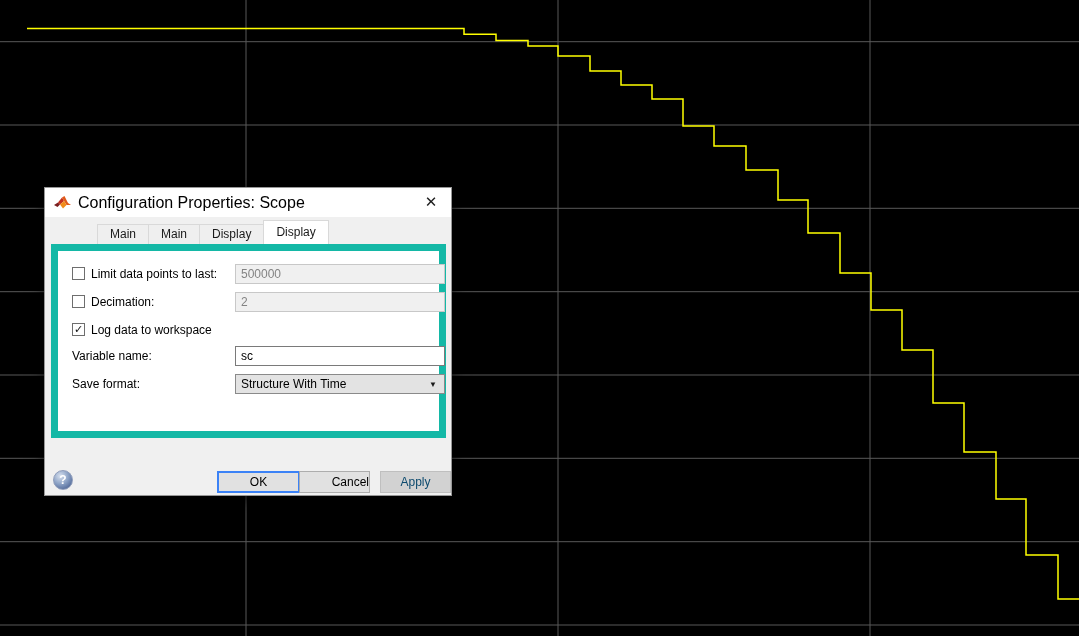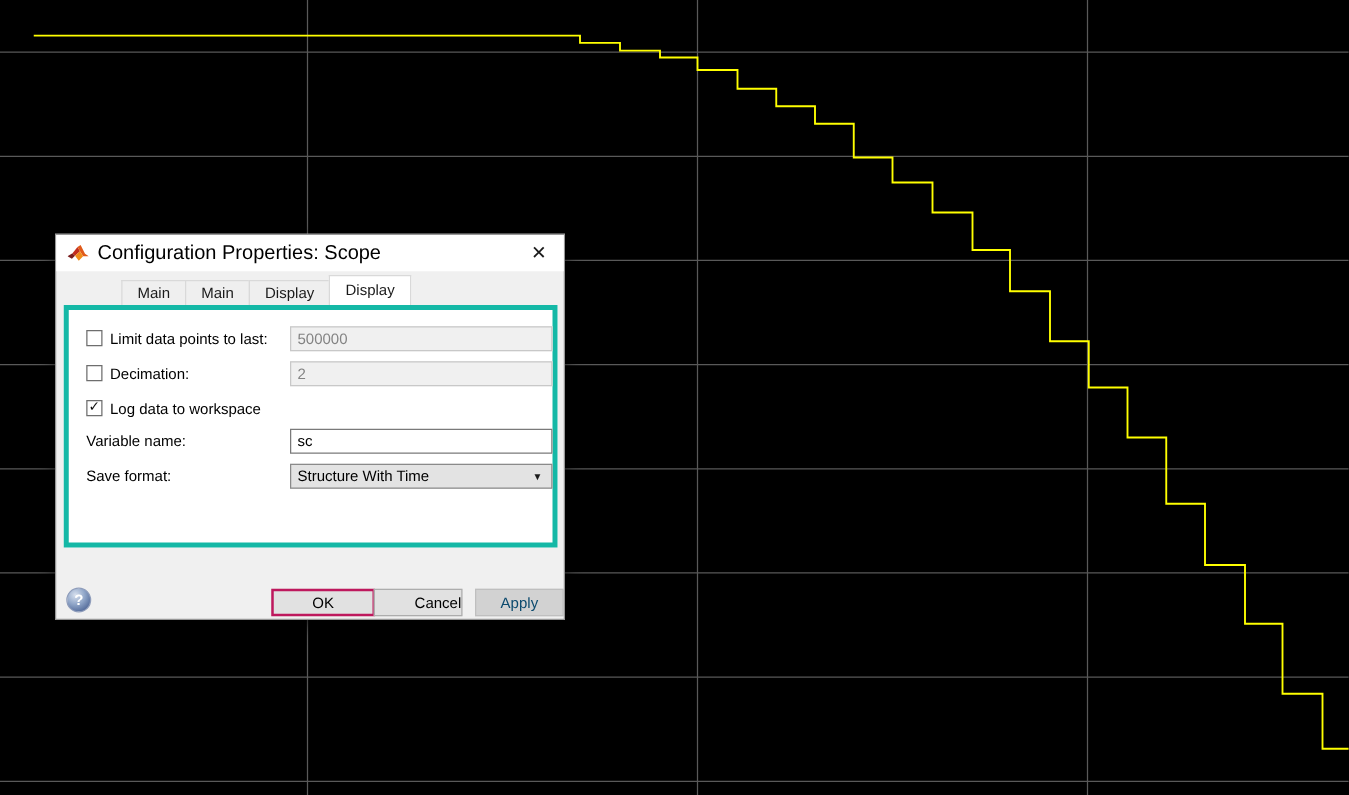--- a/index.html
+++ b/index.html
@@ -40,21 +40,21 @@
     color:#1a1a1a;box-sizing:content-box;cursor:pointer;
   }
   .tab + .tab{border-left:1px solid #d9d9d9;margin-left:-1px;}
   .tab.active{
     background:#fff;height:23px;line-height:23px;position:relative;z-index:3;
     border:1px solid #d9d9d9;border-bottom:none;
   }
   
   .pane{
     position:absolute;left:6px;top:56px;width:395px;height:194px;
-    background:#fff;border:4px solid #14b8a6;box-sizing:border-box;z-index:2;
+    background:#fff;border:7px solid #14b8a6;box-sizing:border-box;z-index:2;
   }
   .row{position:absolute;left:0;width:100%;height:20px;}
   .cb{
     position:absolute;left:14px;top:3px;width:13px;height:13px;
     background:#fff;border:1px solid #6e6e6e;box-sizing:border-box;
     font-size:11px;line-height:11px;text-align:center;color:#111;cursor:pointer;
   }
   .cb-label{position:absolute;left:33px;top:3px;white-space:nowrap;}
   .plain-label{position:absolute;left:14px;top:3px;white-space:nowrap;}
   .field{
@@ -81,21 +81,21 @@
     background:radial-gradient(circle at 35% 28%,#d7e0ee 0%,#8da3c6 45%,#5d74a1 75%,#46597f 100%);
     border:1px solid #8f9dbb;box-sizing:border-box;
     color:#fff;font-size:12px;font-weight:bold;text-align:center;line-height:18px;cursor:pointer;
   }
   .btn{
     position:absolute;top:33px;height:22px;box-sizing:border-box;
     background:#e1e1e1;border:1px solid #adadad;
     font-family:"Liberation Sans","DejaVu Sans",sans-serif;font-size:12px;color:#000;
     text-align:center;cursor:pointer;padding:0;
   }
-  .btn.ok{left:172px;width:83px;border:2px solid #be185d;}
+  .btn.ok{left:172px;width:83px;border:2px solid #3b82f6;}
   .btn.cancel{left:254px;width:71px;text-align:right;}
   .btn.apply{left:335px;width:71px;background:#d2d2d2;border:1px solid #bfbfbf;color:#0c4a6e;cursor:default;}
 </style>
 </head>
 <body>
 
 <svg id="scope" width="1079" height="636">
   <g id="gridlines">
       <line x1="246" x2="246" y1="0" y2="636" stroke="#595959" stroke-width="1"></line>
       <line x1="558" x2="558" y1="0" y2="636" stroke="#595959" stroke-width="1"></line>

